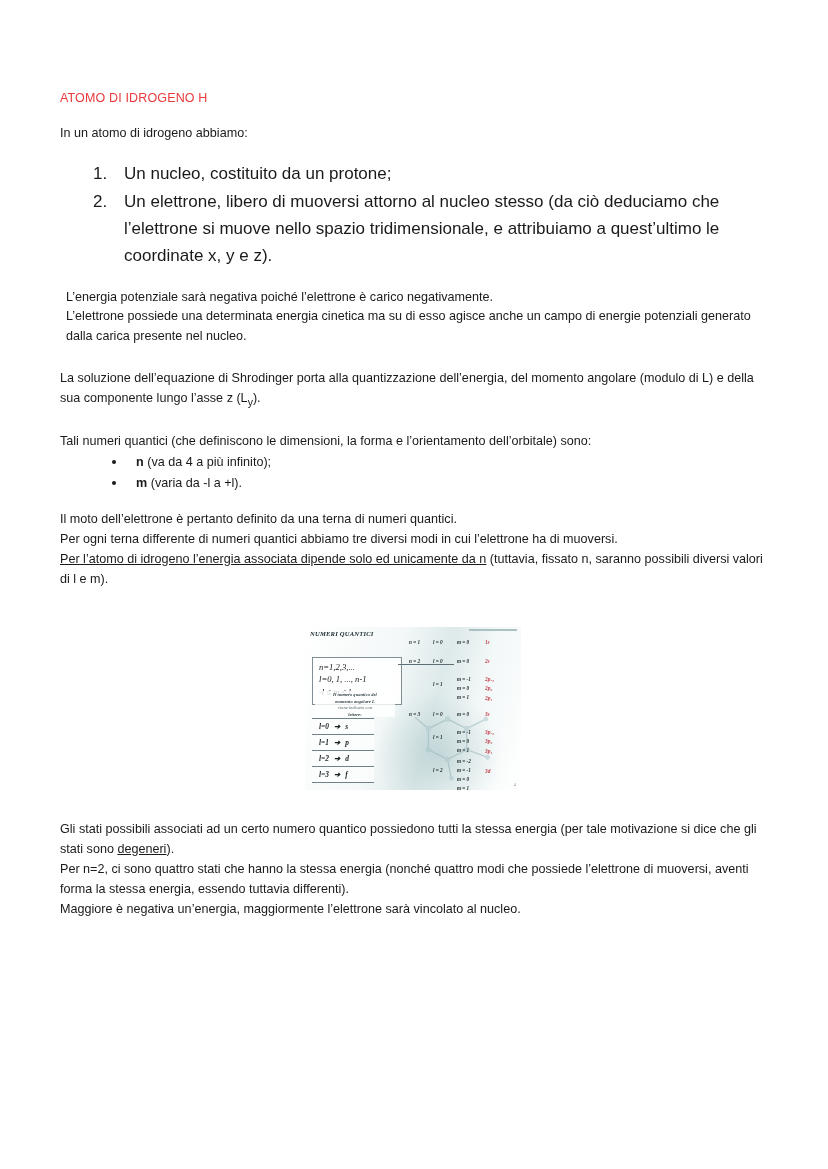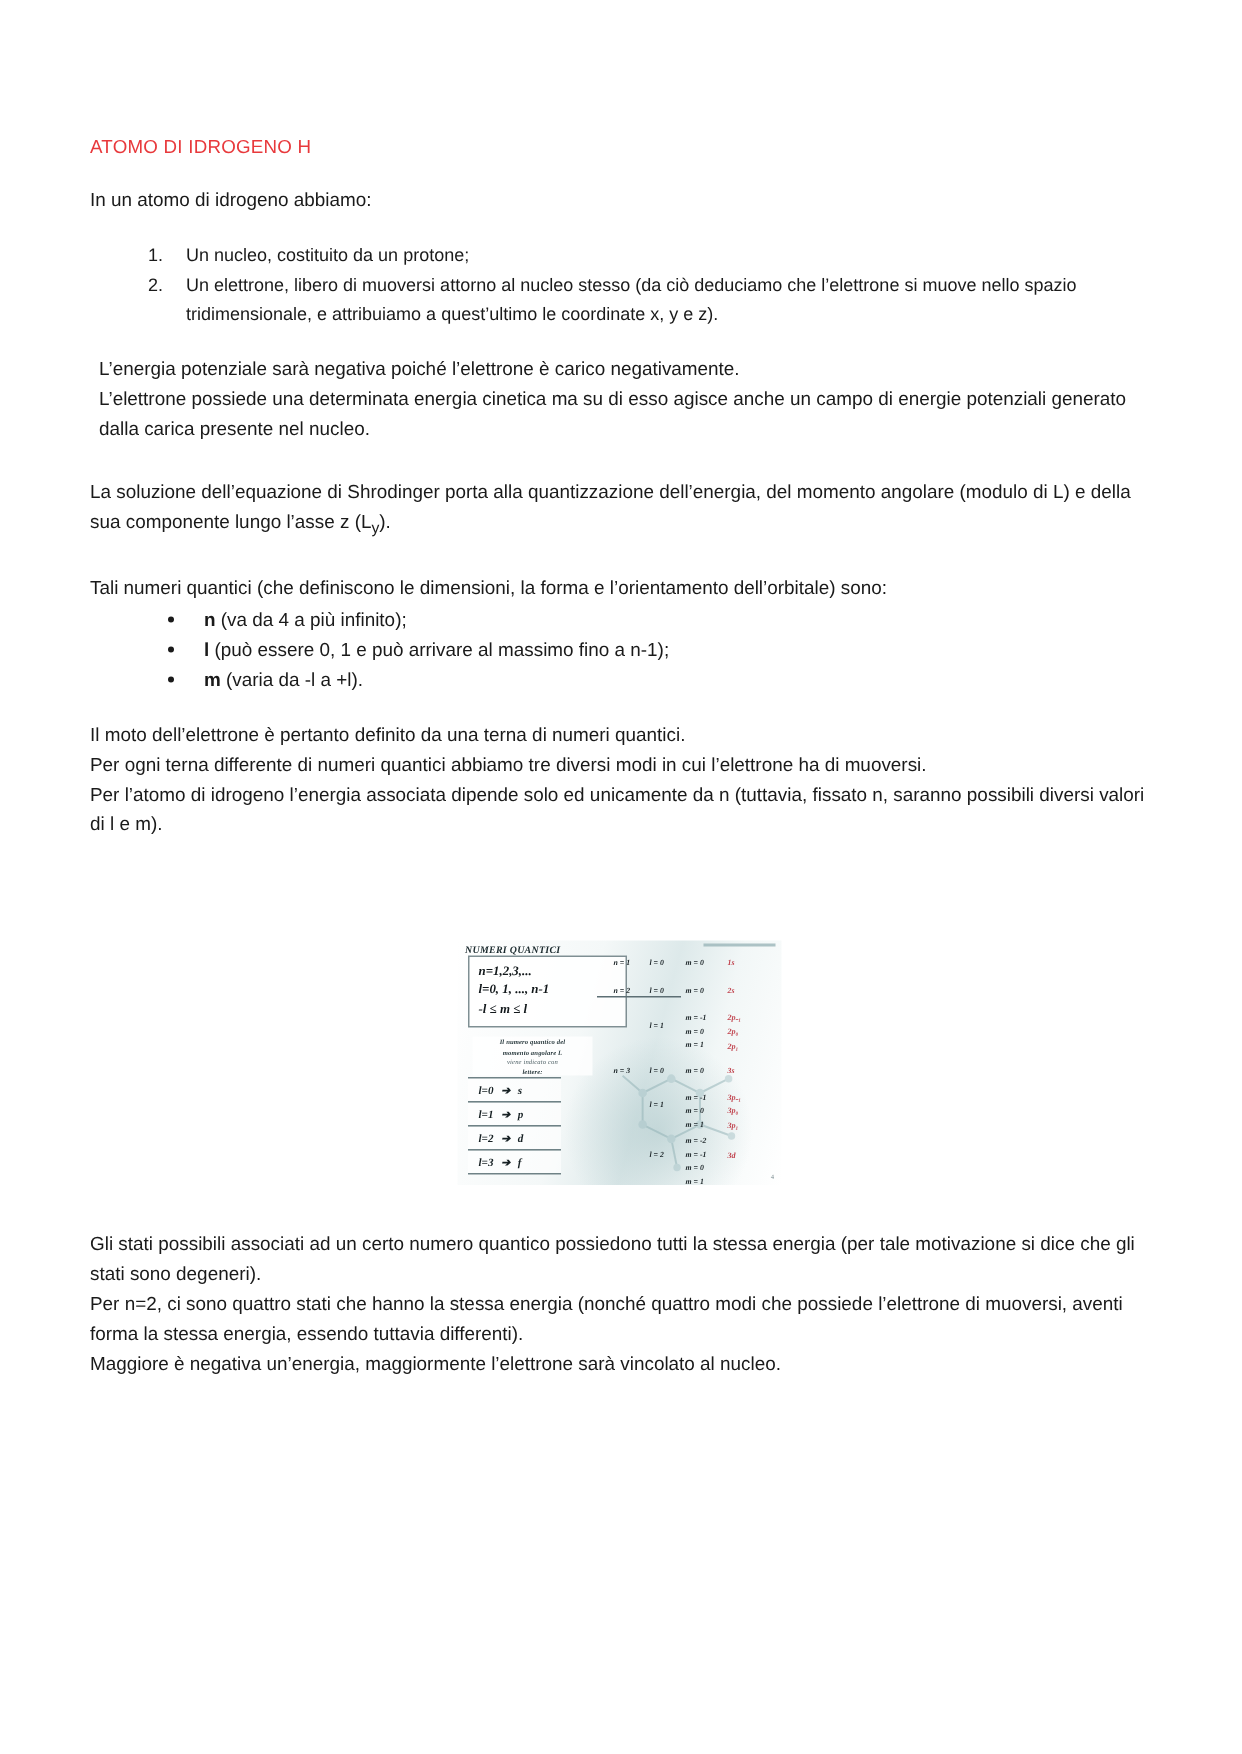--- a/index.html
+++ b/index.html
@@ -39,21 +39,21 @@
     line-height: 1.58;
     margin: 0;
     color: #1a1a1a;
   }
   .gap-md { height: 17px; }
   .gap-lg { height: 22px; }
 
   ol.numbered {
     margin: 0;
     padding-left: 52px;
-    font-size: 12px;
+    font-size: 17px;
     line-height: 1.58;
   }
   ol.numbered li {
     padding-left: 12px;
     margin-bottom: 1px;
   }
   ul.bullets {
     margin: 0;
     padding-left: 46px;
     font-size: 12.6px;
@@ -68,21 +68,21 @@
     content: "";
     position: absolute;
     left: 6px;
     top: 8px;
     width: 4px;
     height: 4px;
     border-radius: 50%;
     background: #1a1a1a;
   }
   .indent-block { padding-left: 6px; }
-  .u { }
+  .u { text-decoration: underline; }
   .b { font-weight: 700; }
 
   
   .slide-wrap {
     position: absolute;
     left: 305px;
     top: 627px;
     width: 216px;
     height: 163px;
   }
@@ -119,28 +119,27 @@
     top: 3px;
     font-size: 6.6px;
     font-weight: 700;
     font-style: italic;
     color: #1b2a2e;
     letter-spacing: .2px;
   }
   .formula-box {
     position: absolute;
     left: 7px;
-    top: 10px;
-    width: 106px;
+    top: 30px;
+    width: 90px;
     height: 48px;
     border: 1px solid #7f8f93;
     background: rgba(255,255,255,0.88);
     box-sizing: border-box;
     padding: 3px 4px 0 6px;
-    font-weight: bold;
   }
   .formula-box div {
     font-style: italic;
     font-size: 8.6px;
     line-height: 1.45;
     color: #12181b;
     white-space: nowrap;
   }
   .connector {
     position: absolute;
@@ -265,21 +264,20 @@
     <div class="gap-lg"></div>
 
     <p class="para"><span>La soluzione dell’equazione di Shrodinger porta alla quantizzazione dell’energia, del momento angolare (modulo di L) e della sua componente lungo l’asse z (L</span><sub>y</sub><span>).</span></p>
 
     <div class="gap-lg"></div>
 
     <p class="para">Tali numeri quantici (che definiscono le dimensioni, la forma e l’orientamento dell’orbitale) sono:</p>
 
     <ul class="bullets">
       <li><span class="b">n</span><span> (va da 4 a più infinito);</span></li>
-      <li><span class="b">l</span><span> (può essere 0, 1 e può arrivare al massimo fino a n-1);</span></li>
       <li><span class="b">m</span><span> (varia da -l a +l).</span></li>
     </ul>
 
     <div class="gap-md"></div>
 
     <p class="para">Il moto dell’elettrone è pertanto definito da una terna di numeri quantici.</p>
     <p class="para">Per ogni terna differente di numeri quantici abbiamo tre diversi modi in cui l’elettrone ha di muoversi.</p>
     <p class="para"><span class="u">Per l’atomo di idrogeno l’energia associata dipende solo ed unicamente da n</span><span> (tuttavia, fissato n, saranno possibili diversi valori di l e m).</span></p>
 
   </div>

